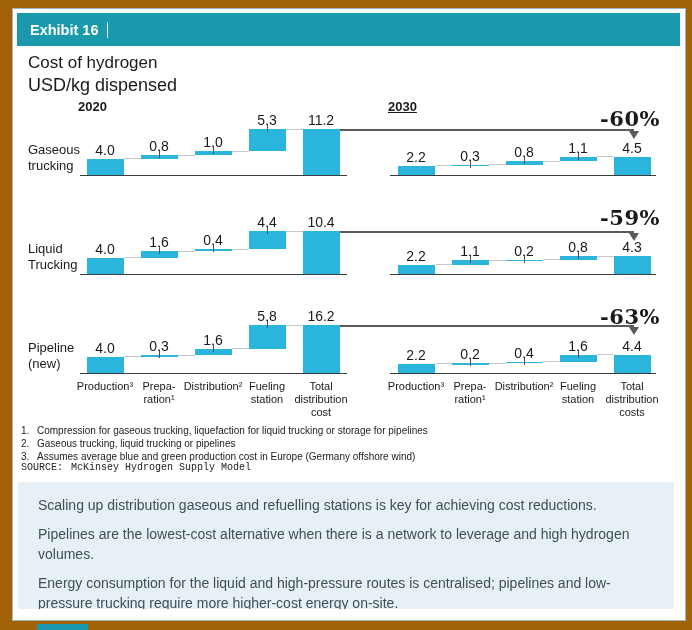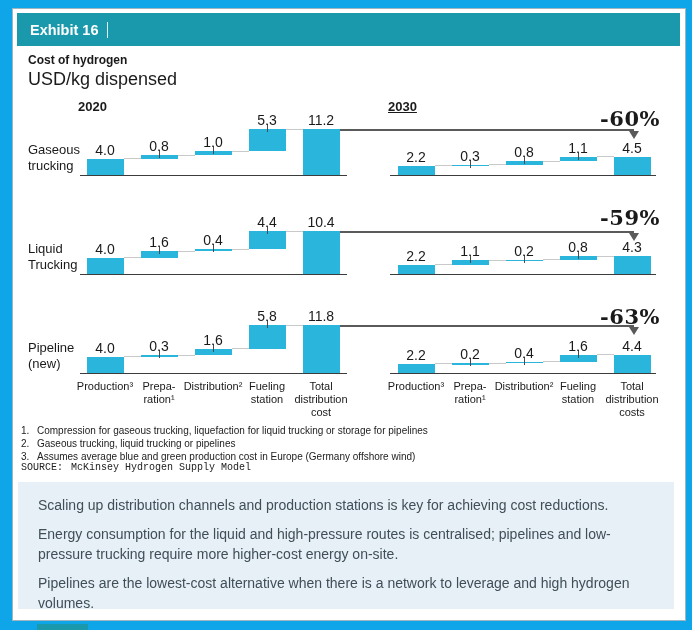--- a/index.html
+++ b/index.html
@@ -1,26 +1,26 @@
 <!DOCTYPE html>
 <html><head>
 <meta charset="utf-8">
 <style>
   html,body{margin:0;padding:0;background:#ffffff;}
-  .page{position:relative;width:692px;height:630px;background:#0ea5e9;
+  .page{position:relative;width:692px;height:630px;background:#a16207;
         font-family:"Liberation Sans", sans-serif;color:#1a1a1a;overflow:hidden;}
   .frame{position:absolute;left:12px;top:8px;width:672px;height:611px;
          border:1px solid #9db6c0;background:#ffffff;}
   .exhibit-bar{position:absolute;left:17px;top:13px;width:663px;height:33px;
                display:flex;align-items:center;padding-left:13px;box-sizing:border-box;}
   .exhibit-bar span{color:#ffffff;font-weight:bold;font-size:14.5px;}
   .exhibit-sep{display:inline-block;width:1px;height:16px;background:#ffffff;
                opacity:.85;margin:0 8px;}
   .subtitle{position:absolute;left:28px;top:53px;}
-  .subtitle .t1{font-size:12px;font-weight:bold;}
+  .subtitle .t1{font-size:17px;font-weight:normal;}
   .subtitle .t2{font-size:18px;margin-top:2px;}
   .year-label{position:absolute;top:99px;font-size:13px;font-weight:bold;}
   .row-label{position:absolute;font-size:13px;font-weight:normal;line-height:16px;}
   .bar{position:absolute;}
   .val-label{position:absolute;width:46px;text-align:center;font-size:14px;}
   .tick{position:absolute;width:1px;background:#4a4a4a;}
   .conn{position:absolute;height:1px;background:#c9c9c9;}
   .axis{position:absolute;height:1px;background:#3c3c3c;}
   .arrow-line{position:absolute;height:2px;background:#5a5a5a;}
   .arrow-head{position:absolute;width:0;height:0;border-left:5px solid transparent;
@@ -157,21 +157,21 @@
       <div class="bar" style="left: 194.5px; top: 348.81px; width: 37px; height: 6.56px; background: rgb(41, 181, 220);"></div>
       <div class="conn" style="left: 177.5px; top: 354.87px; width: 17px;"></div>
       <div class="tick" style="left: 212.5px; top: 343.81px; height: 8px;"></div>
       <div class="val-label" style="left: 190px; top: 331.81px;">1.6</div>
       <div class="bar" style="left: 248.5px; top: 325.03px; width: 37px; height: 23.78px; background: rgb(41, 181, 220);"></div>
       <div class="conn" style="left: 231.5px; top: 348.31px; width: 17px;"></div>
       <div class="tick" style="left: 266.5px; top: 320.03px; height: 8px;"></div>
       <div class="val-label" style="left: 244px; top: 308.03px;">5.8</div>
       <div class="conn" style="left: 285.5px; top: 324.53px; width: 17px;"></div>
       <div class="bar" style="left: 302.5px; top: 324.62px; width: 37px; height: 48.38px; background: rgb(41, 181, 220);"></div>
-      <div class="val-label" style="left: 298px; top: 307.62px;">11.8</div>
+      <div class="val-label" style="left: 298px; top: 307.62px;">16.2</div>
       <div class="axis" style="left: 80px; top: 373px; width: 267px;"></div>
       <div class="bar" style="left: 397.5px; top: 363.98px; width: 37px; height: 9.02px; background: rgb(41, 181, 220);"></div>
       <div class="val-label" style="left: 393px; top: 346.98px;">2.2</div>
       <div class="bar" style="left: 451.5px; top: 363.16px; width: 37px; height: 1.4px; background: rgb(41, 181, 220);"></div>
       <div class="conn" style="left: 434.5px; top: 363.48px; width: 17px;"></div>
       <div class="tick" style="left: 469.5px; top: 358.16px; height: 8px;"></div>
       <div class="val-label" style="left: 447px; top: 346.16px;">0.2</div>
       <div class="bar" style="left: 505.5px; top: 361.52px; width: 37px; height: 1.64px; background: rgb(41, 181, 220);"></div>
       <div class="conn" style="left: 488.5px; top: 362.66px; width: 17px;"></div>
       <div class="tick" style="left: 523.5px; top: 356.52px; height: 8px;"></div>
@@ -240,19 +240,19 @@
       <span class="fn-num">3.</span>
       <span>Assumes average blue and green production cost in Europe (Germany offshore wind)</span>
     </div>
   </div>
 
   <div class="source">
     <span class="lbl">SOURCE:</span><span>McKinsey Hydrogen Supply Model</span>
   </div>
 
   <div class="takeaway" style="background: rgb(231, 240, 246);">
-    <p>Scaling up distribution channels and production stations is key for achieving cost reductions.</p>
+    <p>Scaling up distribution gaseous and refuelling stations is key for achieving cost reductions.</p>
+    <p>Pipelines are the lowest-cost alternative when there is a network to leverage and high hydrogen volumes.</p>
     <p>Energy consumption for the liquid and high-pressure routes is centralised; pipelines and low-pressure trucking require more higher-cost energy on-site.</p>
-    <p>Pipelines are the lowest-cost alternative when there is a network to leverage and high hydrogen volumes.</p>
   </div>
 
   <div class="bottom-fragment" style="background: rgb(27, 153, 172);"></div>
 </div>
 
 </body></html>

